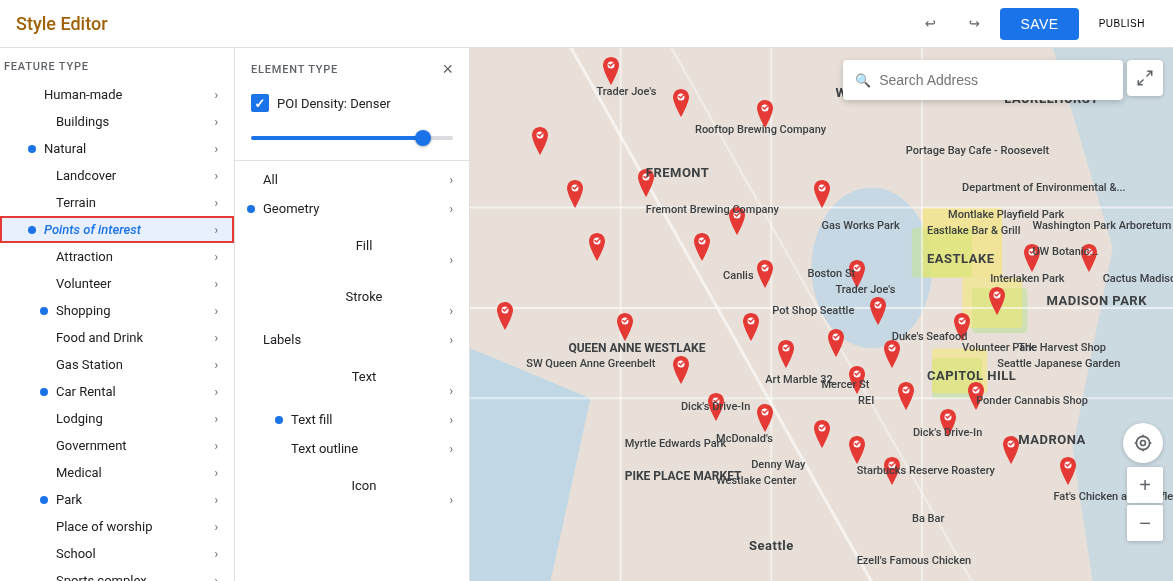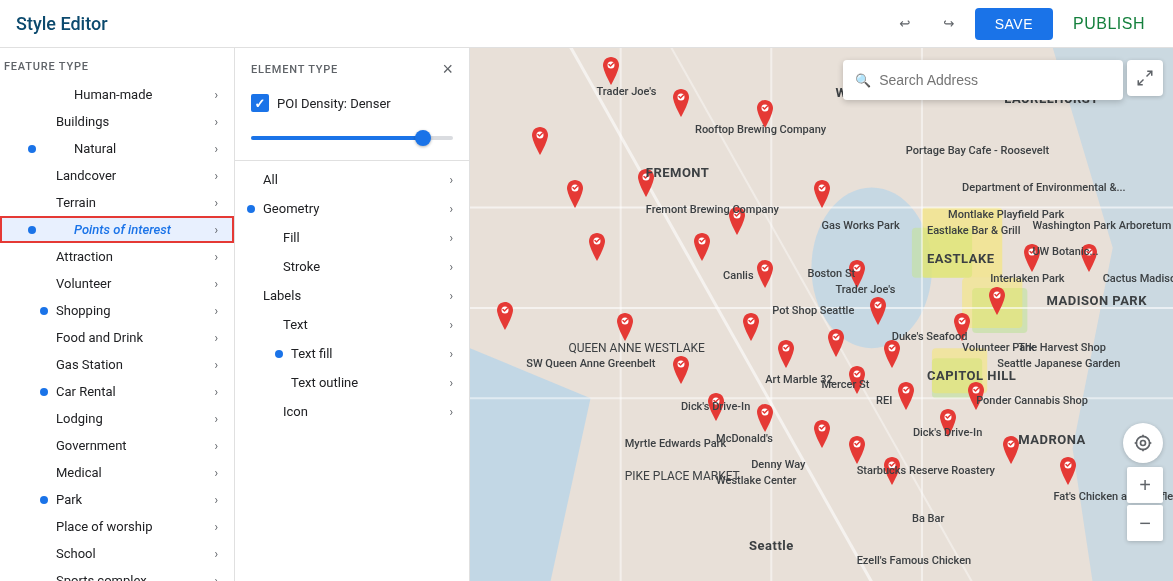--- a/index.html
+++ b/index.html
@@ -4,33 +4,33 @@
   <style>
     * { box-sizing: border-box; margin: 0; padding: 0; }
     body { font-family: 'Roboto', Arial, sans-serif; font-size: 13px; background: #fff; overflow: hidden; width: 1173px; height: 581px; display: flex; flex-direction: column; }
 
     
     .topbar {
       display: flex; align-items: center; justify-content: space-between;
       padding: 0 16px; height: 48px; background: #fff;
       border-bottom: 1px solid #e0e0e0; flex-shrink: 0;
     }
-    .topbar-title { font-size: 18px; font-weight: 500; color: #0c4a6e; }
+    .topbar-title { font-size: 18px; font-weight: 500; color: #a16207; }
     .topbar-actions { display: flex; align-items: center; gap: 8px; }
     .topbar-icon-btn {
       background: none; border: none; cursor: pointer;
       width: 36px; height: 36px; display: flex; align-items: center; justify-content: center;
       border-radius: 4px; color: #5f6368;
     }
     .btn-save {
       background: #1a73e8; color: #fff; border: none; border-radius: 4px;
       padding: 8px 20px; font-size: 14px; font-weight: 500; cursor: pointer; letter-spacing: 0.5px;
     }
     .btn-publish {
-      background: none; border: none; color: #15803d; font-size: 16px; font-weight: 500;
+      background: none; border: none; color: #000000; font-size: 10px; font-weight: 500;
       cursor: pointer; padding: 8px 12px; letter-spacing: 0.5px;
     }
 
     
     .main-content { display: flex; flex: 1; overflow: hidden; }
 
     
     .feature-panel {
       width: 235px; flex-shrink: 0; border-right: 1px solid #e0e0e0;
       overflow-y: auto; background: #fff;
@@ -48,21 +48,21 @@
     .feature-item.highlighted {
       outline: 2px solid #e53935; outline-offset: -2px;
     }
     .feature-item .dot {
       width: 8px; height: 8px; border-radius: 50%; margin-right: 8px; flex-shrink: 0;
     }
     .feature-item .dot.blue { background: #1a73e8; }
     .feature-item .dot.hidden { opacity: 0; }
     .feature-item .chevron { margin-left: auto; color: #5f6368; font-size: 12px; }
     .feature-item .item-label { flex: 1; }
-    .feature-item.indent1 { padding-left: 28px; gap: 30px; }
+    .feature-item.indent1 { padding-left: 28px; }
     .feature-item.indent2 { padding-left: 40px; }
 
     
     .element-panel {
       width: 235px; flex-shrink: 0; border-right: 1px solid #e0e0e0;
       overflow-y: auto; background: #fff; position: relative;
     }
     .element-panel-header {
       display: flex; align-items: center; justify-content: space-between;
       padding: 12px 16px 8px; font-size: 11px; font-weight: 500; color: #5f6368;
@@ -102,21 +102,21 @@
     .element-divider { height: 1px; background: #e0e0e0; margin: 4px 0; }
 
     .element-item {
       display: flex; align-items: center; padding: 7px 16px 7px 12px;
       cursor: pointer; color: #202124; font-size: 13px;
     }
     .element-item .dot { width: 8px; height: 8px; border-radius: 50%; margin-right: 8px; flex-shrink: 0; }
     .element-item .dot.blue { background: #1a73e8; }
     .element-item .dot.hidden { opacity: 0; }
     .element-item .chevron { margin-left: auto; color: #5f6368; font-size: 12px; }
-    .element-item.indent1 { padding-left: 32px; }
+    .element-item.indent1 { padding-left: 40px; flex-direction: column; }
     .element-item.indent2 { padding-left: 40px; }
 
     
     .map-area { flex: 1; position: relative; overflow: hidden; background: #e8e0d8; }
 
     
     .map-search {
       position: absolute; top: 12px; right: 50px; left: auto;
       background: #fff; border-radius: 4px; box-shadow: 0 2px 6px rgba(0,0,0,0.2);
       display: flex; align-items: center; padding: 0 12px;
@@ -153,21 +153,21 @@
 
     
     .map-svg { position: absolute; inset: 0; width: 100%; height: 100%; }
 
     
     .map-label {
       position: absolute; font-size: 11px; color: #3c4043; font-weight: 500;
       pointer-events: none; white-space: nowrap;
     }
     .map-label.large { font-size: 13px; font-weight: 700; letter-spacing: 0.5px; }
-    .map-label.medium { font-size: 12px; font-weight: 400; }
+    .map-label.medium { font-size: 12px; font-weight: 700; }
 
     
     .poi-marker {
       position: absolute; width: 24px; height: 28px;
       transform: translate(-50%, -100%);
     }
     .poi-marker svg { width: 100%; height: 100%; }
   </style>
 </head>
 <body>
@@ -586,21 +586,21 @@
         <div class="map-label " style="left: 365.56px; top: 234.52px;">Trader Joe's</div>
         <div class="map-label " style="left: 224.96px; top: 74.62px;">Rooftop Brewing Company</div>
         <div class="map-label " style="left: 175.75px; top: 154.57px;">Fremont Brewing Company</div>
         <div class="map-label " style="left: 253.08px; top: 202.54px; margin-top: 18px;">Canlis</div>
         <div class="map-label " style="left: 302.29px; top: 255.84px; text-align: center;">Pot Shop Seattle</div>
         <div class="map-label " style="left: 421.8px; top: 282.49px;">Duke's Seafood</div>
         <div class="map-label " style="left: 295.26px; top: 325.13px;">Art Marble 32</div>
         <div class="map-label " style="left: 210.9px; top: 351.78px;">Dick's Drive-In</div>
         <div class="map-label " style="left: 246.05px; top: 383.76px;">McDonald's</div>
         <div class="map-label " style="left: 154.66px; top: 389.09px;">Myrtle Edwards Park</div>
-        <div class="map-label " style="left: 406px; top: 346.45px;">REI</div>
+        <div class="map-label " style="left: 388px; top: 346.45px;">REI</div>
         <div class="map-label " style="left: 442.89px; top: 378.43px;">Dick's Drive-In</div>
         <div class="map-label " style="left: 386.65px; top: 415.74px;">Starbucks Reserve Roastery</div>
         <div class="map-label " style="left: 246.05px; top: 426.4px;">Westlake Center</div>
         <div class="map-label " style="left: 506.16px; top: 346.45px;">Ponder Cannabis Shop</div>
         <div class="map-label " style="left: 548.34px; top: 293.15px;">The Harvest Shop</div>
         <div class="map-label " style="left: 583.49px; top: 442.39px;">Fat's Chicken and Waffles</div>
         <div class="map-label " style="left: 435.86px; top: 95.94px;">Portage Bay Cafe - Roosevelt</div>
         <div class="map-label " style="left: 492.1px; top: 133.25px;">Department of Environmental &amp;...</div>
         <div class="map-label " style="left: 456.95px; top: 175.89px;">Eastlake Bar &amp; Grill</div>
         <div class="map-label " style="left: 56.24px; top: 309.14px;">SW Queen Anne Greenbelt</div>

